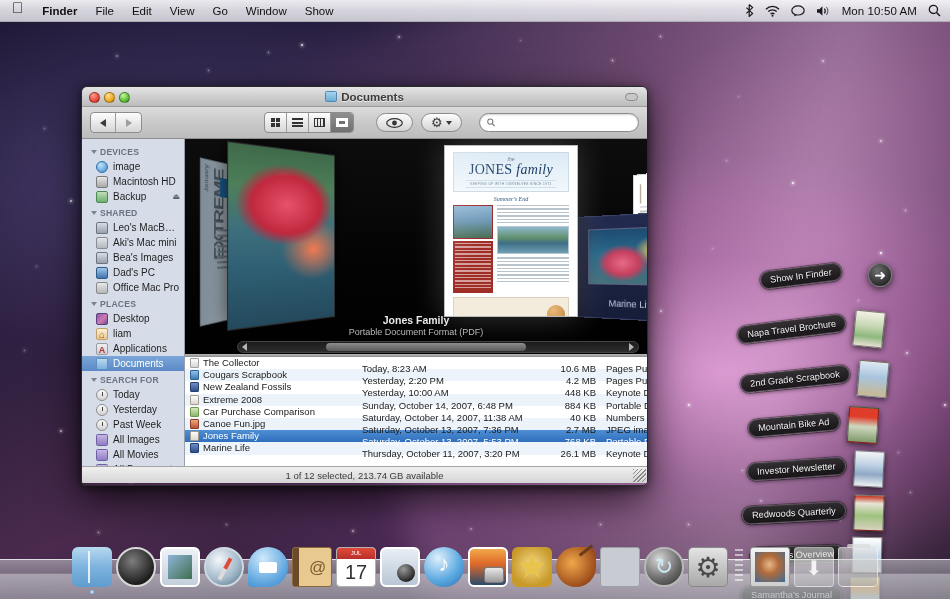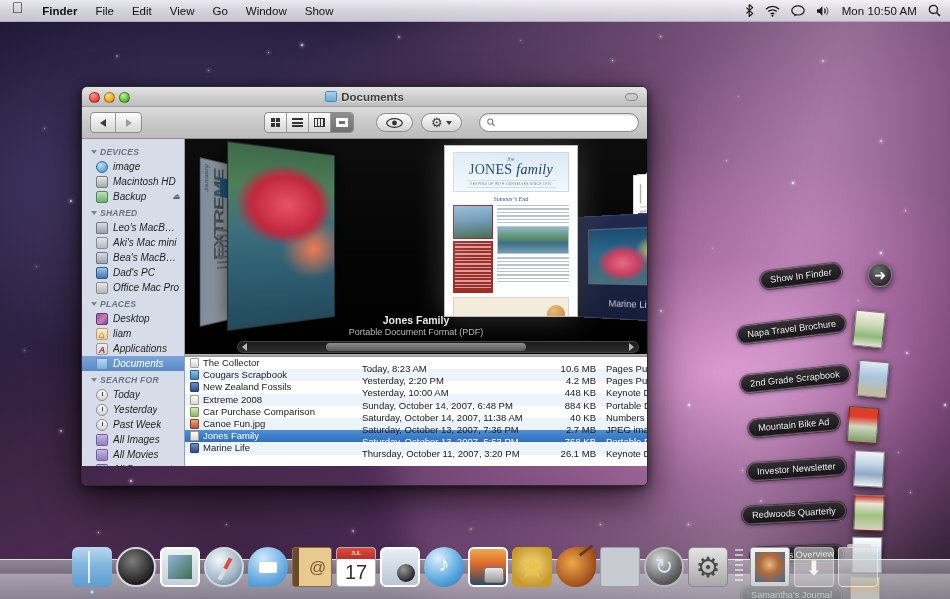--- a/index.html
+++ b/index.html
@@ -118,21 +118,20 @@
                   font-family: "Liberation Sans", sans-serif; color: #333; }
 
   #winbody { display: flex; height: 327px; }
 
   
   #sidebar {
     width: 103px; background: #d6dde8;
     border-right: 1px solid #9aa0aa;
     padding-top: 4px; font-size: 10px; color: #1e1e1e;
     overflow: hidden;
-    font-style: italic;
   }
   .sb-head {
     font-size: 8.6px; font-weight: bold; color: #6a7382;
     letter-spacing: 0.2px; padding: 4px 4px 2px 9px;
     display: flex; align-items: center; gap: 3px; text-transform: uppercase;
   }
   .disc { width: 0; height: 0; border-left: 3.5px solid transparent; border-right: 3.5px solid transparent;
           border-top: 4.5px solid #7b838f; }
   .sb-row {
     height: 15px; display: flex; align-items: center; gap: 5px;
@@ -625,21 +624,21 @@
         <div class="sb-row">
           <span class="sb-ico i-mac"></span>
           <span class="lbl">Leo's MacBook</span>
         </div>
         <div class="sb-row">
           <span class="sb-ico i-macmini"></span>
           <span class="lbl">Aki's Mac mini</span>
         </div>
         <div class="sb-row">
           <span class="sb-ico i-mac"></span>
-          <span class="lbl">Bea's MacBook</span>
+          <span class="lbl">Bea's Images</span>
         </div>
         <div class="sb-row">
           <span class="sb-ico i-pc"></span>
           <span class="lbl">Dad's PC</span>
         </div>
         <div class="sb-row">
           <span class="sb-ico i-pro"></span>
           <span class="lbl">Office Mac Pro</span>
         </div>
         <div class="sb-head">
@@ -861,20 +860,24 @@
             </div>
             <div class="fcell c-date">Thursday, October 11, 2007, 3:20 PM</div>
             <div class="fcell c-size">26.1 MB</div>
             <div class="fcell c-kind">Keynote Document</div>
           </div>
         </div>
 
     </div>
   </div>
 
+  <div id="statusbar">
+    <span>1 of 12 selected, 213.74 GB available</span>
+    <span id="resize-grip"></span>
+  </div>
 </div>
 
 <div id="dock">
   <div id="dock-shelf"></div>
   <div id="dock-items">
       <div class="dock-icon d-finder">
         <span class="dot"></span>
       </div>
       <div class="dock-icon d-dash"></div>
       <div class="dock-icon d-mail"></div>

